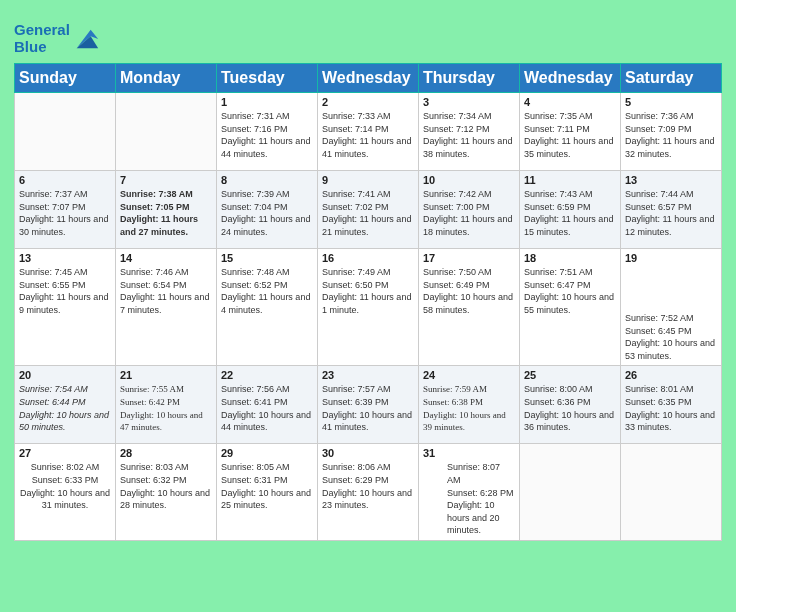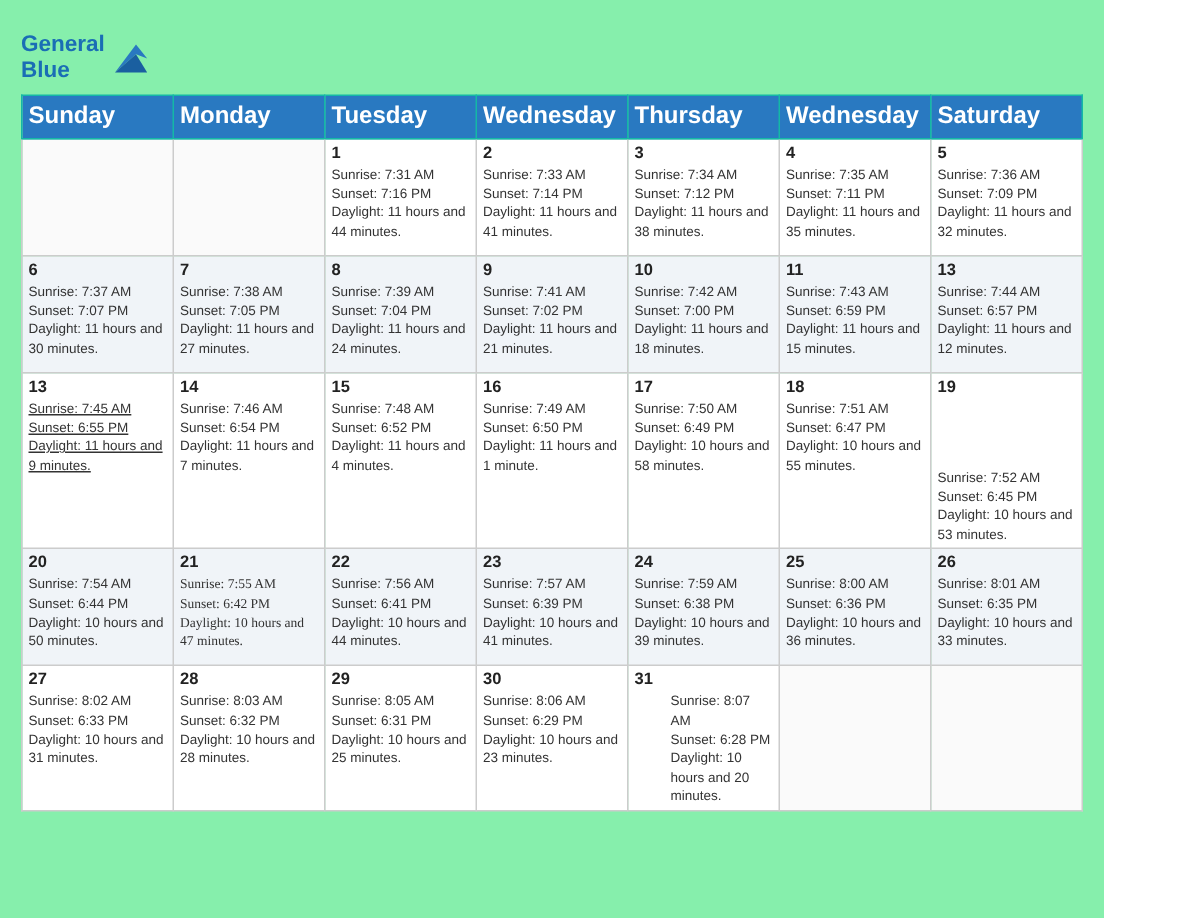--- a/index.html
+++ b/index.html
@@ -170,21 +170,21 @@
         </tr>
         <tr>
           <td style="background: rgb(240, 244, 248);">
             <div class="day-num">6</div>
             <div class="cell-info" style="white-space: pre-line;">Sunrise: 7:37 AM
 Sunset: 7:07 PM
 Daylight: 11 hours and 30 minutes.</div>
           </td>
           <td style="background: rgb(240, 244, 248);">
             <div class="day-num">7</div>
-            <div class="cell-info" style="white-space: pre-line;">Sunrise: 7:38 AM
+            <div class="cell-info" style="white-space: pre-line; font-weight: bold;">Sunrise: 7:38 AM
 Sunset: 7:05 PM
 Daylight: 11 hours and 27 minutes.</div>
           </td>
           <td style="background: rgb(240, 244, 248);">
             <div class="day-num">8</div>
             <div class="cell-info" style="white-space: pre-line;">Sunrise: 7:39 AM
 Sunset: 7:04 PM
 Daylight: 11 hours and 24 minutes.</div>
           </td>
           <td style="background: rgb(240, 244, 248);">
@@ -208,21 +208,21 @@
           <td style="background: rgb(240, 244, 248);">
             <div class="day-num">13</div>
             <div class="cell-info" style="white-space: pre-line;">Sunrise: 7:44 AM
 Sunset: 6:57 PM
 Daylight: 11 hours and 12 minutes.</div>
           </td>
         </tr>
         <tr>
           <td>
             <div class="day-num">13</div>
-            <div class="cell-info" style="white-space: pre-line; text-decoration: underline;">Sunrise: 7:45 AM
+            <div class="cell-info" style="white-space: pre-line;">Sunrise: 7:45 AM
 Sunset: 6:55 PM
 Daylight: 11 hours and 9 minutes.</div>
           </td>
           <td>
             <div class="day-num">14</div>
             <div class="cell-info" style="white-space: pre-line;">Sunrise: 7:46 AM
 Sunset: 6:54 PM
 Daylight: 11 hours and 7 minutes.</div>
           </td>
           <td>
@@ -252,21 +252,21 @@
           <td>
             <div class="day-num">19</div>
             <div class="cell-info" style="white-space: pre-line; margin-top: 48px;">Sunrise: 7:52 AM
 Sunset: 6:45 PM
 Daylight: 10 hours and 53 minutes.</div>
           </td>
         </tr>
         <tr>
           <td style="background: rgb(240, 244, 248); margin-left: 40px;">
             <div class="day-num">20</div>
-            <div class="cell-info" style="white-space: pre-line;">Sunrise: 7:54 AM
+            <div class="cell-info" style="white-space: pre-line; font-style: italic;">Sunrise: 7:54 AM
 Sunset: 6:44 PM
 Daylight: 10 hours and 50 minutes.</div>
           </td>
           <td style="background: rgb(240, 244, 248);">
             <div class="day-num">21</div>
             <div class="cell-info" style="white-space: pre-line; font-family: Liberation Serif, serif;">Sunrise: 7:55 AM
 Sunset: 6:42 PM
 Daylight: 10 hours and 47 minutes.</div>
           </td>
           <td style="background: rgb(240, 244, 248); margin-left: 36px;">
@@ -276,41 +276,41 @@
 Daylight: 10 hours and 44 minutes.</div>
           </td>
           <td style="background: rgb(240, 244, 248);">
             <div class="day-num">23</div>
             <div class="cell-info" style="white-space: pre-line;">Sunrise: 7:57 AM
 Sunset: 6:39 PM
 Daylight: 10 hours and 41 minutes.</div>
           </td>
           <td style="background: rgb(240, 244, 248); margin-top: 40px;">
             <div class="day-num">24</div>
-            <div class="cell-info" style="white-space: pre-line;">Sunrise: 7:59 AM
+            <div class="cell-info" style="white-space: pre-line; font-family: Liberation Serif, serif;">Sunrise: 7:59 AM
 Sunset: 6:38 PM
 Daylight: 10 hours and 39 minutes.</div>
           </td>
           <td style="background: rgb(240, 244, 248);">
             <div class="day-num">25</div>
             <div class="cell-info" style="white-space: pre-line;">Sunrise: 8:00 AM
 Sunset: 6:36 PM
 Daylight: 10 hours and 36 minutes.</div>
           </td>
           <td style="background: rgb(240, 244, 248);">
             <div class="day-num">26</div>
             <div class="cell-info" style="white-space: pre-line;">Sunrise: 8:01 AM
 Sunset: 6:35 PM
 Daylight: 10 hours and 33 minutes.</div>
           </td>
         </tr>
         <tr>
           <td>
             <div class="day-num">27</div>
-            <div class="cell-info" style="white-space: pre-line;">Sunrise: 8:02 AM
+            <div class="cell-info" style="white-space: pre-line; text-align: center;">Sunrise: 8:02 AM
 Sunset: 6:33 PM
 Daylight: 10 hours and 31 minutes.</div>
           </td>
           <td>
             <div class="day-num">28</div>
             <div class="cell-info" style="white-space: pre-line;">Sunrise: 8:03 AM
 Sunset: 6:32 PM
 Daylight: 10 hours and 28 minutes.</div>
           </td>
           <td>

